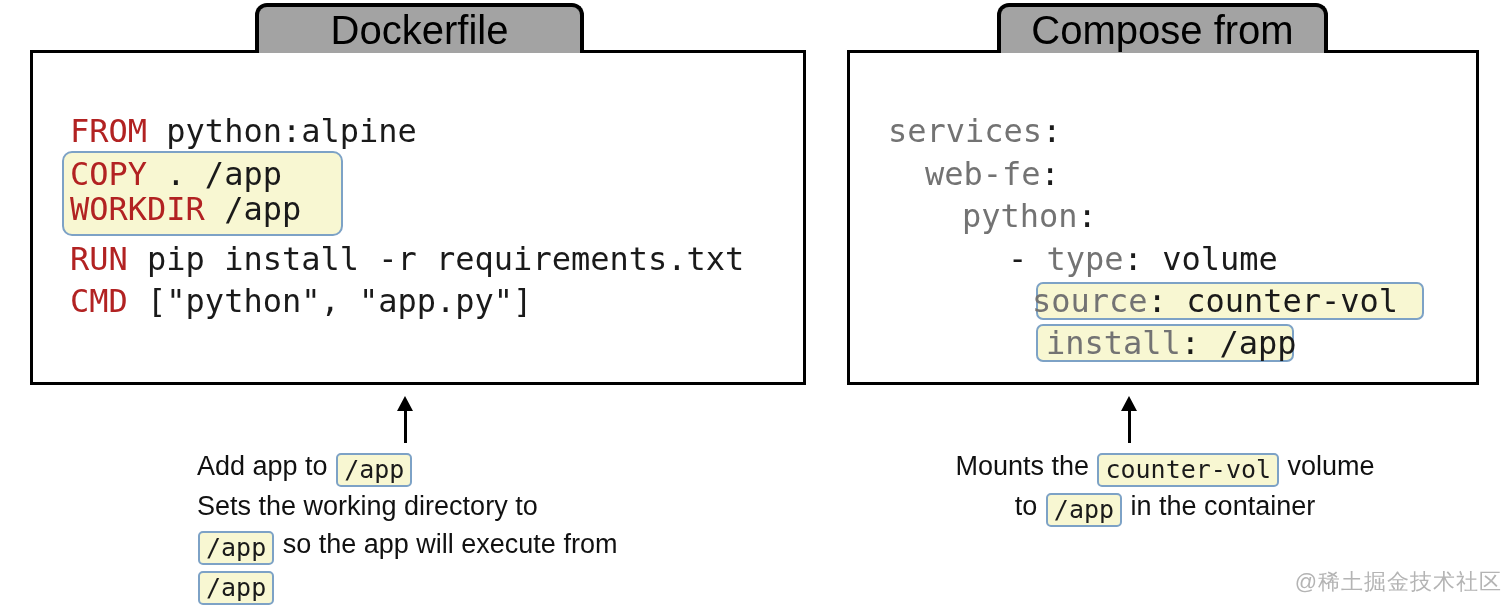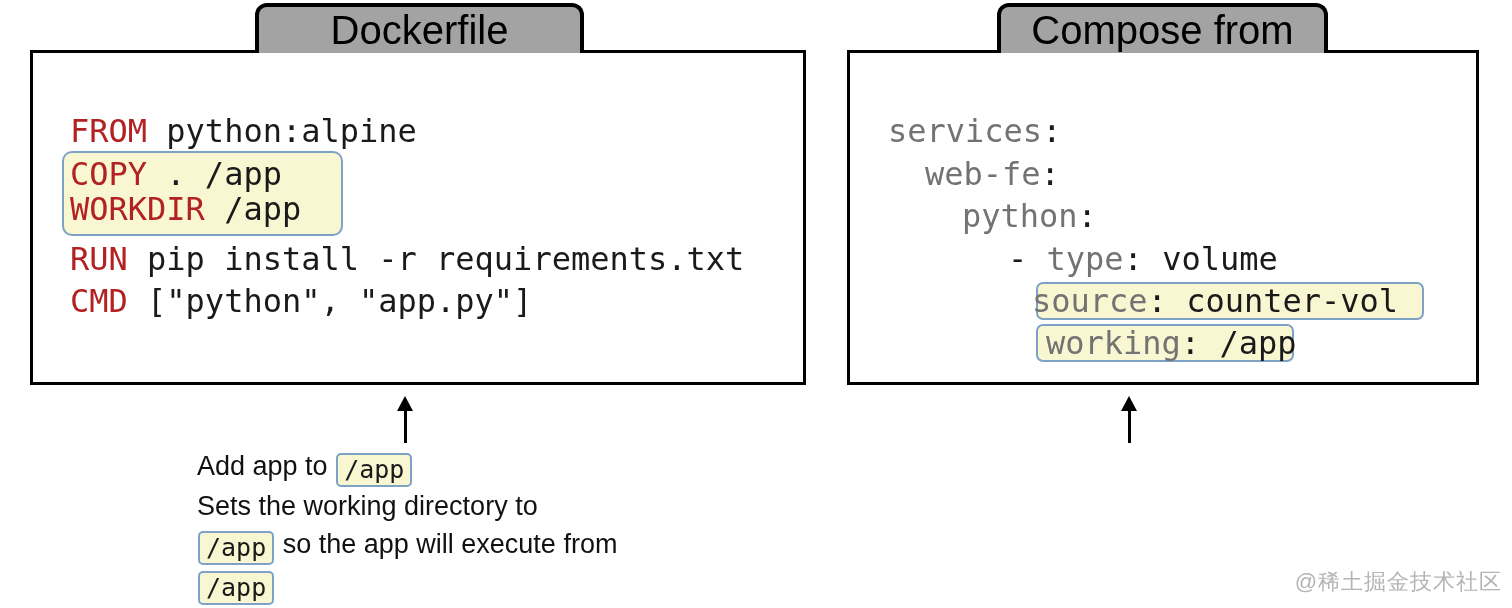--- a/index.html
+++ b/index.html
@@ -96,23 +96,27 @@
   <div class="file-box" style="left:847px;top:50px;width:632px;height:335px;"></div>
 
   <div class="hl-rect small" style="left:1036px;top:282px;width:388px;height:38px;"></div>
   <div class="hl-rect small" style="left:1036px;top:324px;width:258px;height:38px;"></div>
 
   <div class="code-line" style="left:888px;top:111px;"><span class="kw-blue">services</span><span>:</span></div>
   <div class="code-line" style="left:925px;top:154px;"><span class="kw-blue">web-fe</span><span>:</span></div>
   <div class="code-line" style="left:962px;top:196px;"><span class="kw-blue">python</span><span>:</span></div>
   <div class="code-line" style="left:1008px;top:239px;"><span>- </span><span class="kw-blue">type</span><span>: volume</span></div>
   <div class="code-line" style="left:1032px;top:281px;"><span class="kw-blue">source</span><span>: counter-vol</span></div>
-  <div class="code-line" style="left:1046px;top:323px;"><span class="kw-blue">working</span><span>: /app</span></div>
+  <div class="code-line" style="left:1046px;top:323px;"><span class="kw-blue">install</span><span>: /app</span></div>
 
   <div class="arrow">
     <div class="head" style="left:1121px;top:396px;"></div>
     <div class="shaft" style="left:1127.5px;top:408px;height:35px;"></div>
   </div>
 
+  <div class="annotation centered" style="left:900px;top:447px;width:530px;">
+    <div><span>Mounts the </span><span class="chip">counter-vol</span><span> volume</span></div>
+    <div><span>to </span><span class="chip">/app</span><span> in the container</span></div>
+  </div>
 
   <div class="watermark">@稀土掘金技术社区</div>
 
 </div>
 
 </body></html>

